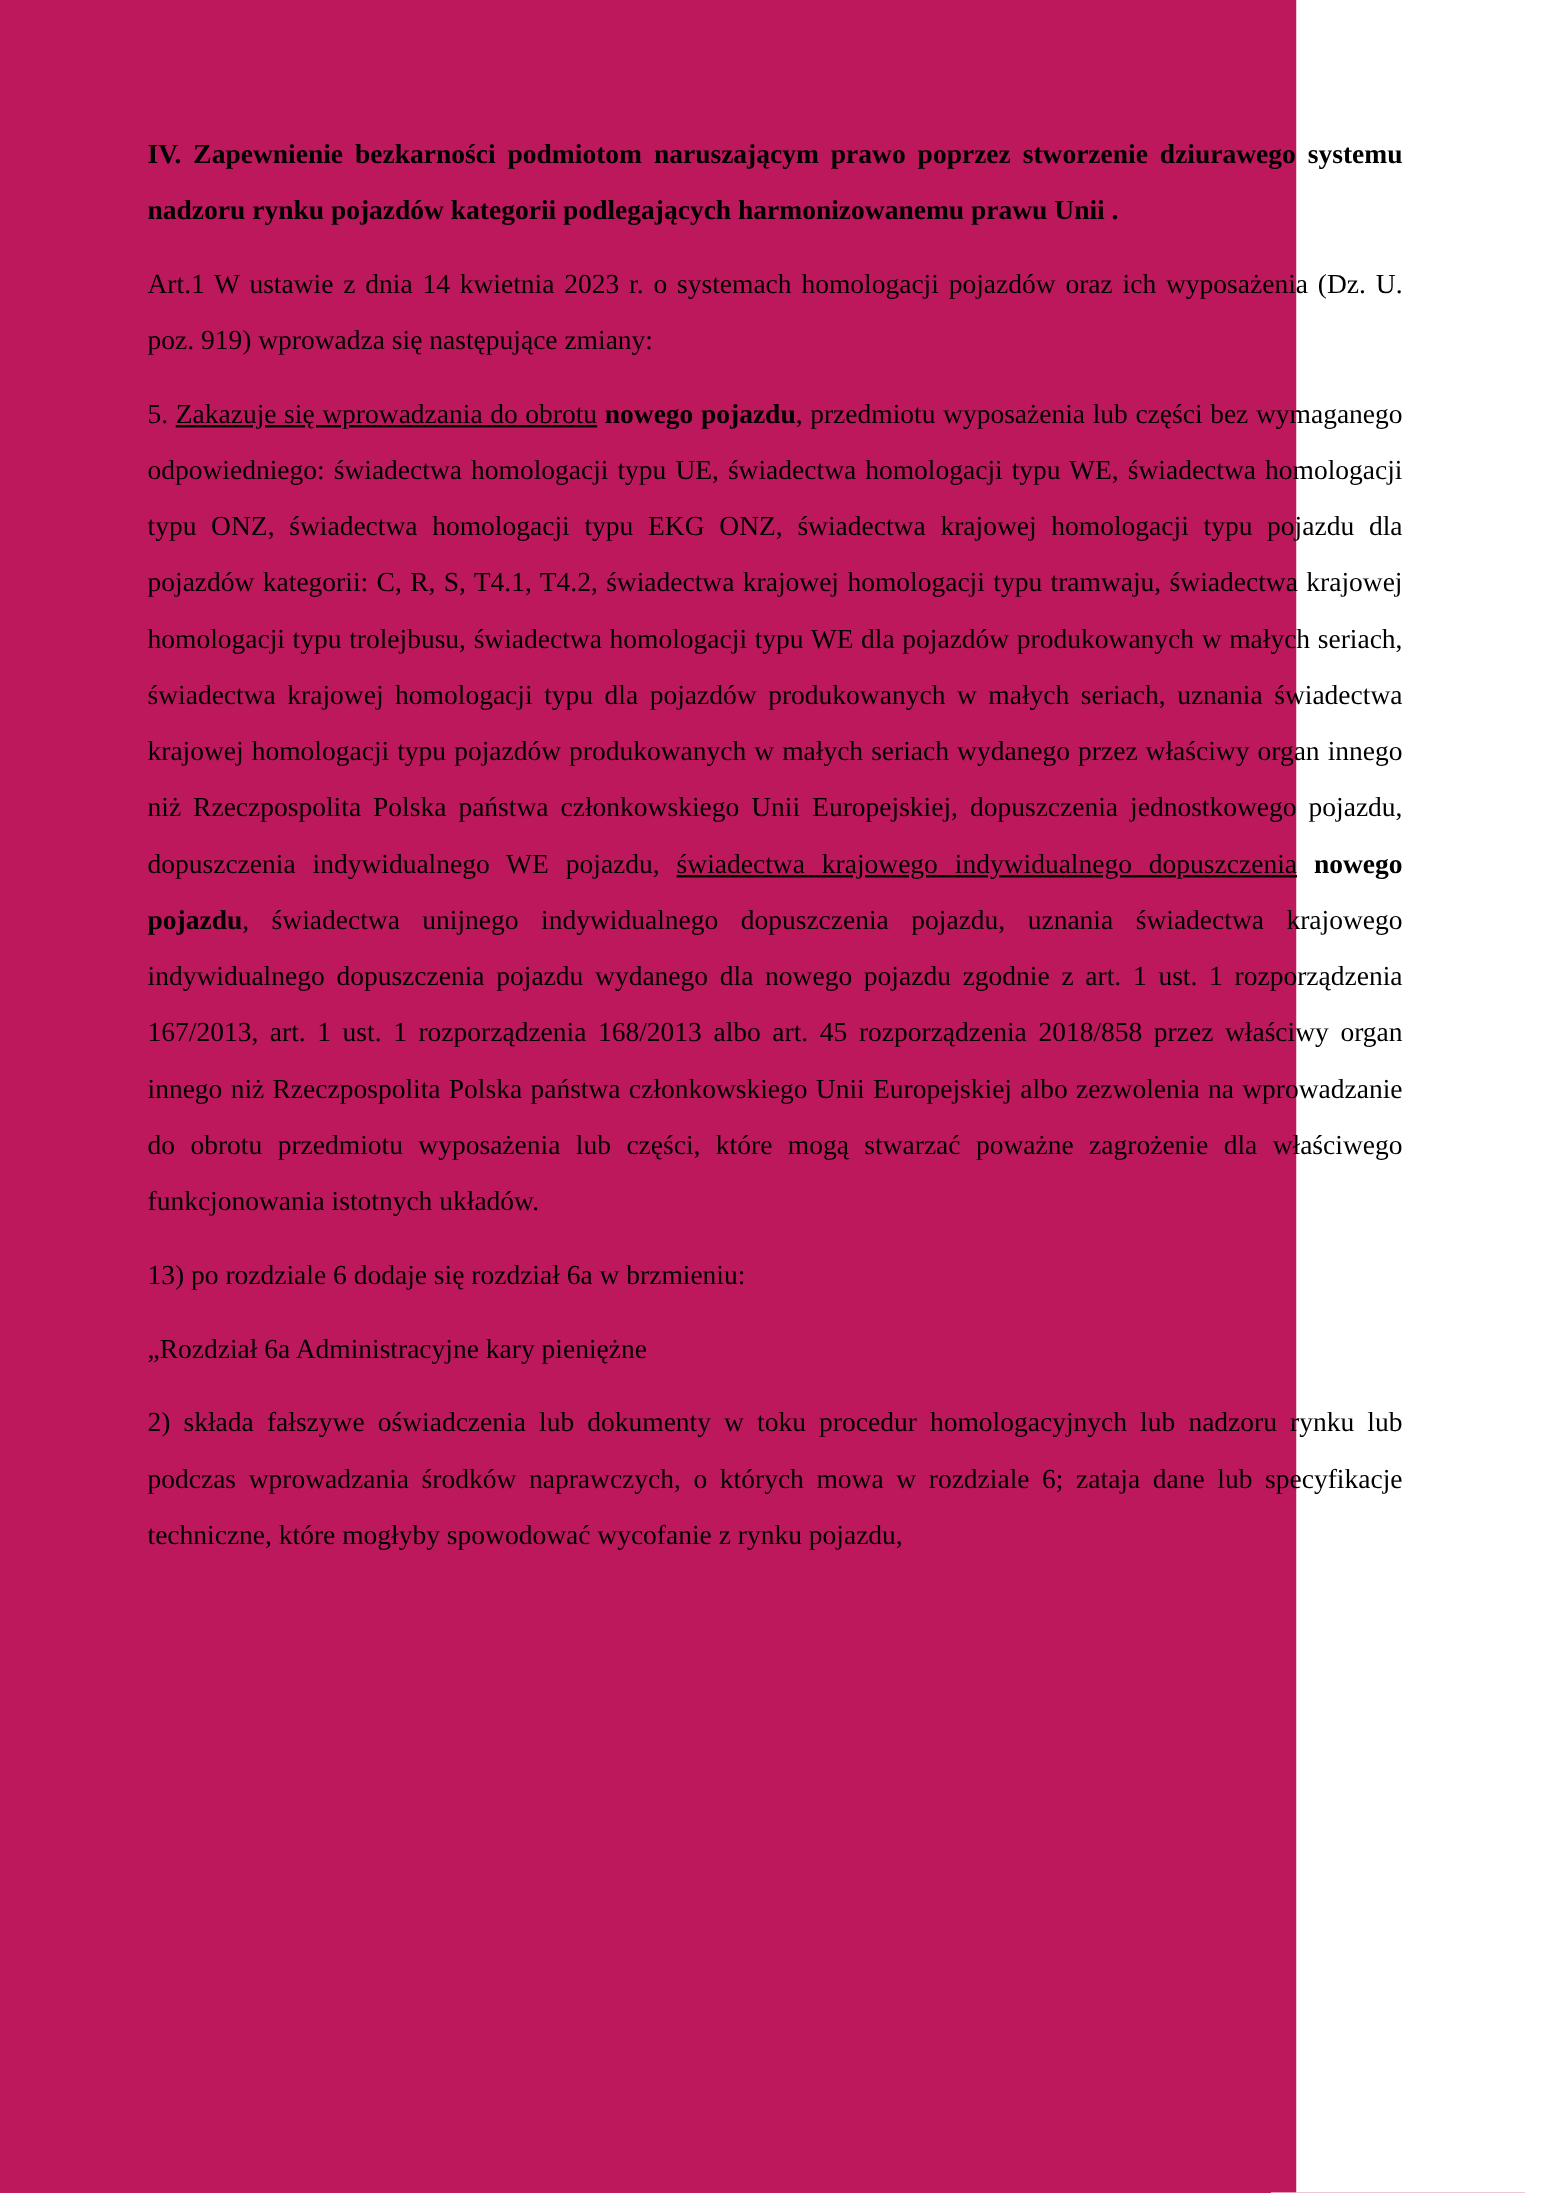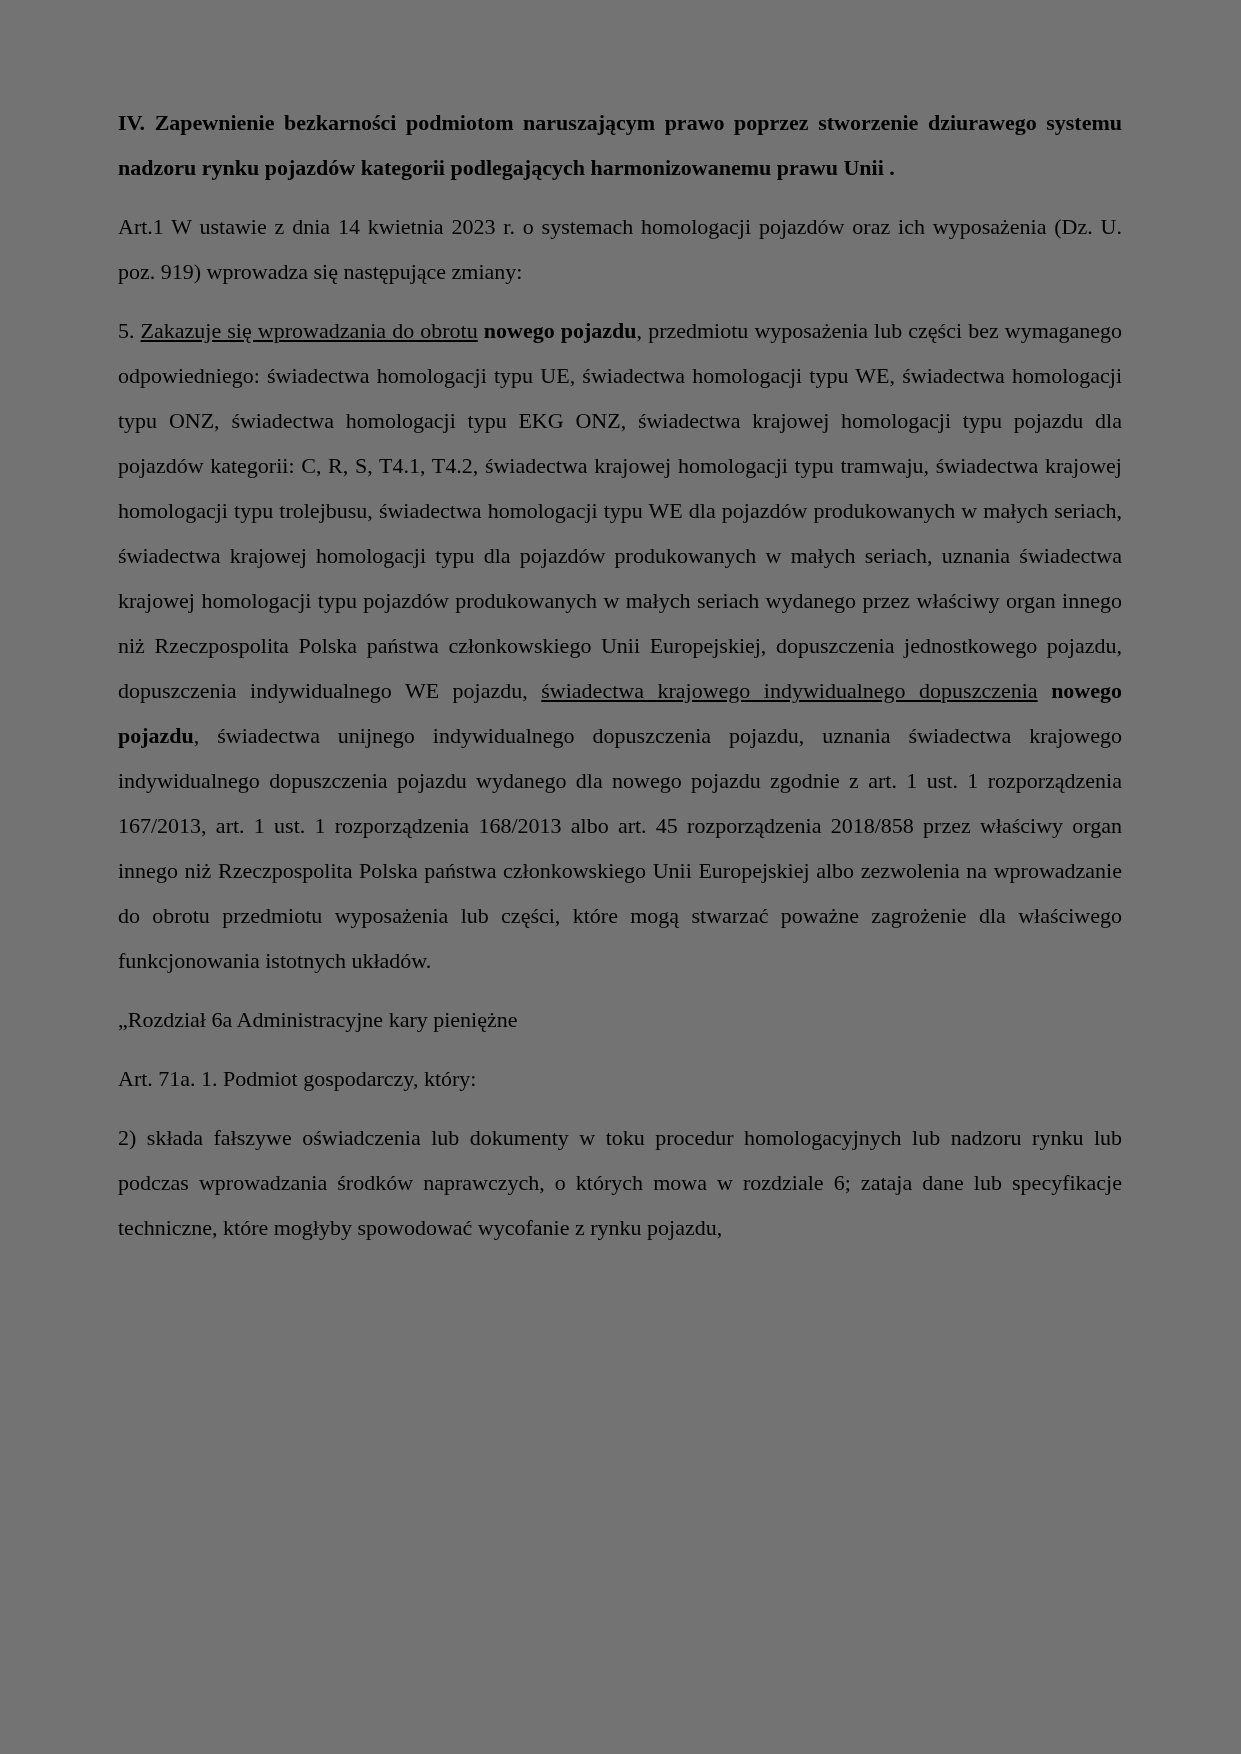--- a/index.html
+++ b/index.html
@@ -9,23 +9,23 @@
   }
   body {
     width: 1241px;
     height: 1754px;
     font-family: "Liberation Serif", "DejaVu Serif", serif;
     color: #000000;
     overflow: hidden;
   }
   .page {
     position: relative;
-    width: 1241px;
+    width: 1037px;
     height: 1754px;
-    background: #737373;
+    background: #be185d;
   }
   .text-block {
     position: absolute;
     left: 118px;
     top: 100px;
     width: 1004px;
     font-size: 22px;
     line-height: 45px;
     text-align: justify;
     text-justify: inter-word;
@@ -45,17 +45,17 @@
   }
 </style>
 </head>
 <body>
 
 <div class="page">
   <div class="text-block">
       <p class="bold"><span>IV. Zapewnienie bezkarności podmiotom naruszającym prawo poprzez stworzenie dziurawego systemu nadzoru rynku pojazdów kategorii podlegających harmonizowanemu prawu Unii .</span></p>
       <p><span>Art.1 W ustawie z dnia 14 kwietnia 2023 r. o systemach homologacji pojazdów oraz ich wyposażenia (Dz. U. poz. 919) wprowadza się następujące zmiany:</span></p>
       <p><span>5. </span><span class="seg-underline">Zakazuje się wprowadzania do obrotu</span><span> </span><span class="seg-bold">nowego pojazdu</span><span>, przedmiotu wyposażenia lub części bez wymaganego odpowiedniego: świadectwa homologacji typu UE, świadectwa homologacji typu WE, świadectwa homologacji typu ONZ, świadectwa homologacji typu EKG ONZ, świadectwa krajowej homologacji typu pojazdu dla pojazdów kategorii: C, R, S, T4.1, T4.2, świadectwa krajowej homologacji typu tramwaju, świadectwa krajowej homologacji typu trolejbusu, świadectwa homologacji typu WE dla pojazdów produkowanych w małych seriach, świadectwa krajowej homologacji typu dla pojazdów produkowanych w małych seriach, uznania świadectwa krajowej homologacji typu pojazdów produkowanych w małych seriach wydanego przez właściwy organ innego niż Rzeczpospolita Polska państwa członkowskiego Unii Europejskiej, dopuszczenia jednostkowego pojazdu, dopuszczenia indywidualnego WE pojazdu, </span><span class="seg-underline">świadectwa krajowego indywidualnego dopuszczenia</span><span> </span><span class="seg-bold">nowego pojazdu</span><span>, świadectwa unijnego indywidualnego dopuszczenia pojazdu, uznania świadectwa krajowego indywidualnego dopuszczenia pojazdu wydanego dla nowego pojazdu zgodnie z art. 1 ust. 1 rozporządzenia 167/2013, art. 1 ust. 1 rozporządzenia 168/2013 albo art. 45 rozporządzenia 2018/858 przez właściwy organ innego niż Rzeczpospolita Polska państwa członkowskiego Unii Europejskiej albo zezwolenia na wprowadzanie do obrotu przedmiotu wyposażenia lub części, które mogą stwarzać poważne zagrożenie dla właściwego funkcjonowania istotnych układów.</span></p>
+      <p><span>13) po rozdziale 6 dodaje się rozdział 6a w brzmieniu:</span></p>
       <p><span>„Rozdział 6a Administracyjne kary pieniężne</span></p>
-      <p><span>Art. 71a. 1. Podmiot gospodarczy, który:</span></p>
       <p><span>2) składa fałszywe oświadczenia lub dokumenty w toku procedur homologacyjnych lub nadzoru rynku lub podczas wprowadzania środków naprawczych, o których mowa w rozdziale 6; zataja dane lub specyfikacje techniczne, które mogłyby spowodować wycofanie z rynku pojazdu,</span></p>
     </div>
 </div>
 
 </body></html>

